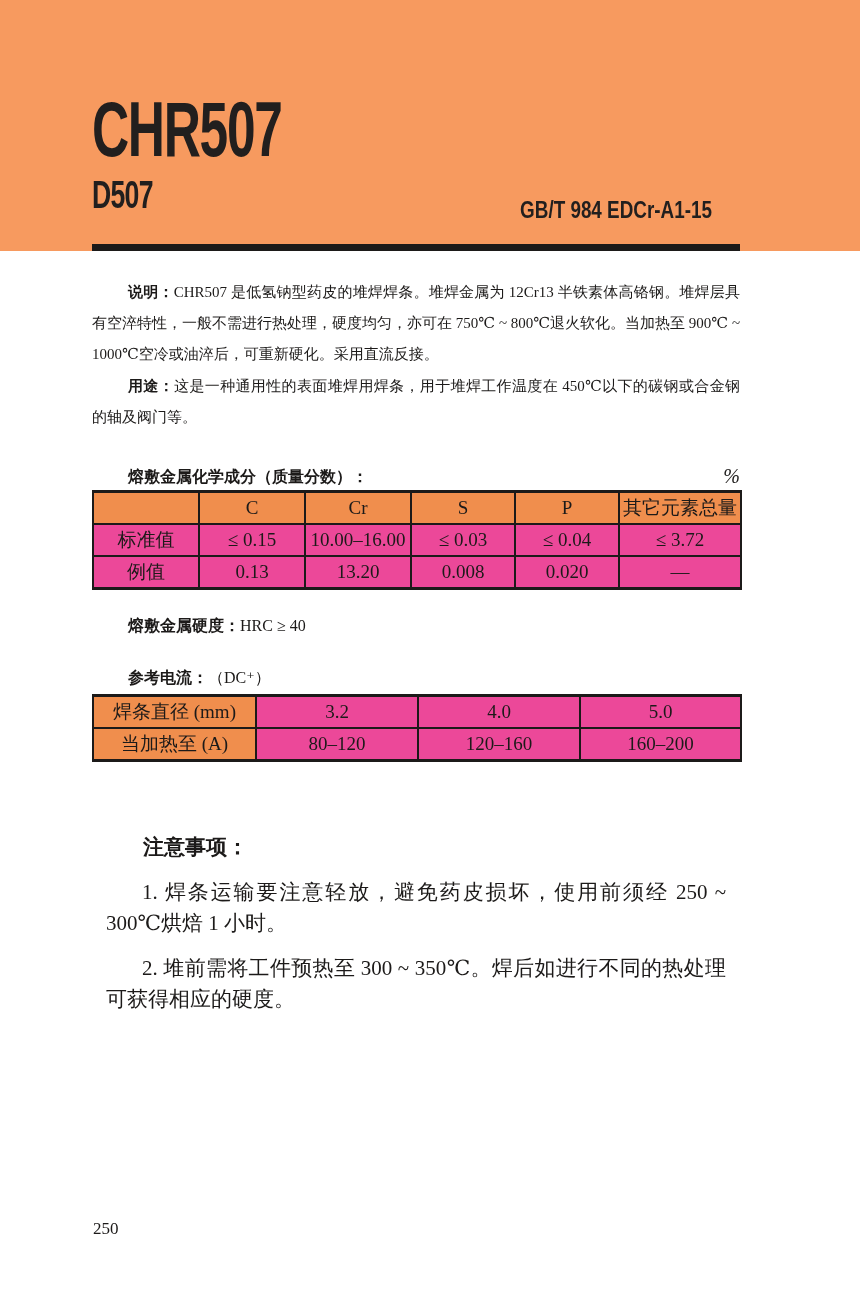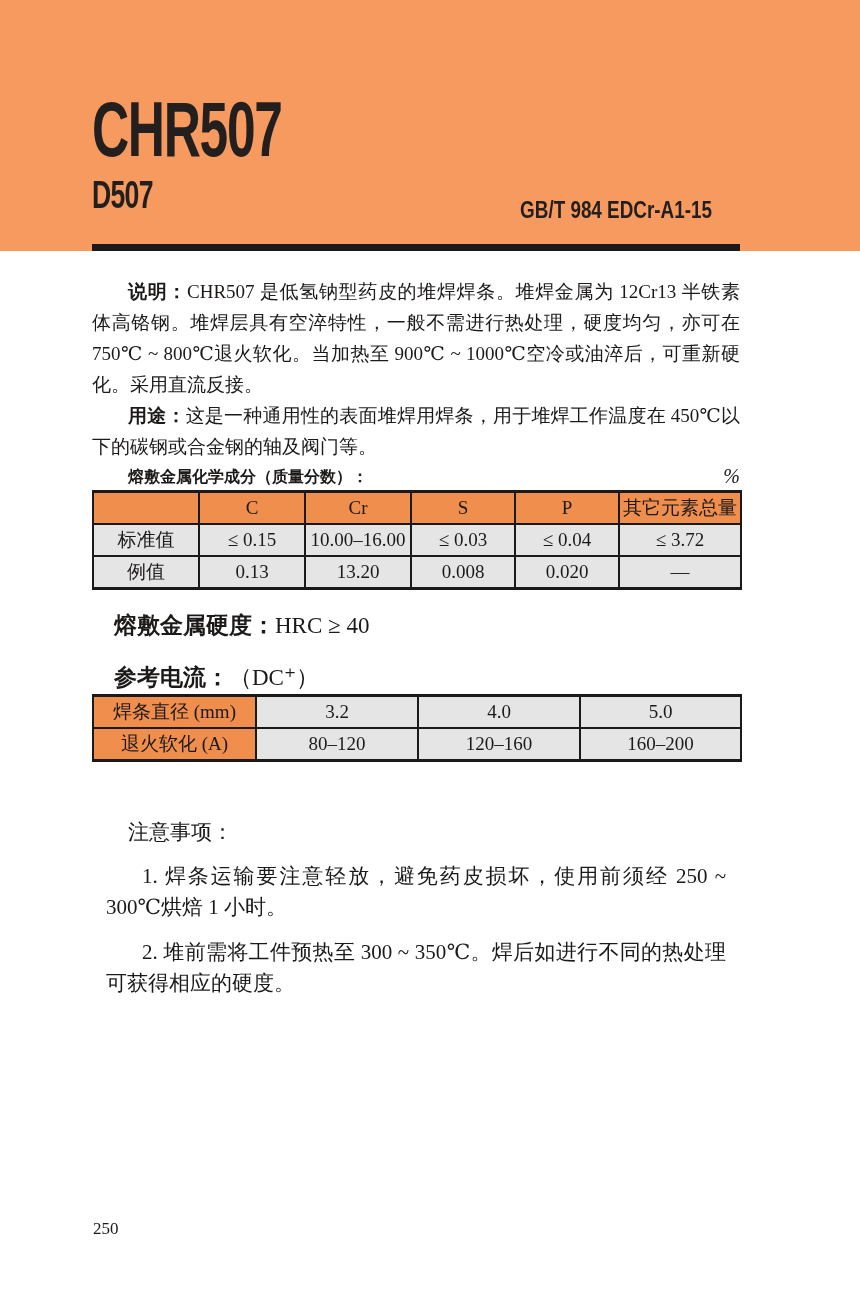--- a/index.html
+++ b/index.html
@@ -42,21 +42,21 @@
     white-space: nowrap;
   }
   .black-bar {
     position: absolute; left: 92px; top: 244px;
     width: 648px; height: 7px; background: #1c1a19;
   }
 
   
   .bodytext {
     position: absolute; left: 92px; top: 276px; width: 648px;
-    font-size: 19px; line-height: 31px;
+    font-size: 15px; line-height: 31px;
     text-align: justify;
   }
   .bodytext p { margin: 0; text-indent: 36px; }
   .lead {
     font-family: "Liberation Sans", "DejaVu Sans", sans-serif;
     font-weight: bold;
   }
 
   
   .comp-title-row {
@@ -80,41 +80,41 @@
     position: absolute; left: 92px; width: 648px;
     border-top: 3px solid #1c1a19; border-bottom: 3px solid #1c1a19;
   }
   .t1 { top: 490px; }
   .t2 { top: 694px; }
   .dtable td, .dtable th {
     border: 2px solid #1c1a19;
     height: 30px; padding: 0 2px;
     text-align: center; vertical-align: middle;
     font-weight: normal;
-    background: #e5e5e5;
+    background: #ec4899;
   }
   .dtable .dark { background: #F08E4D; }
 
   
   .specline {
-    position: absolute; left: 78px; width: 648px;
-    font-size: 23px; line-height: 31px;
+    position: absolute; left: 92px; width: 648px;
+    font-size: 16px; line-height: 31px;
     padding-left: 36px; box-sizing: border-box;
   }
   .hardness { top: 610px; }
   .current  { top: 662px; }
 
   
   .notes {
     position: absolute; left: 92px; top: 816px; width: 648px;
     font-size: 21px; line-height: 31px; text-align: justify;
   }
   .notes-title {
     font-family: "Liberation Sans", "DejaVu Sans", sans-serif;
-    font-weight: normal; margin: 0; text-indent: 36px; text-align: left;
+    font-weight: bold; margin: 15px; text-indent: 36px; text-align: left;
   }
   .notes p.item { margin: 14px; text-indent: 36px; }
 
   
   .pagenum {
     position: absolute; left: 93px; top: 1219px;
     font-size: 17px;
   }
 </style>
 </head>
@@ -189,21 +189,21 @@
       <col style="width:161px">
   </colgroup>
   <tbody>
       <tr>
     <td class="dark">焊条直径 (mm)</td>
     <td>3.2</td>
     <td>4.0</td>
     <td>5.0</td>
   </tr>
   <tr>
-    <td class="dark">退火软化 (A)</td>
+    <td class="dark">当加热至 (A)</td>
     <td>80–120</td>
     <td>120–160</td>
     <td>160–200</td>
   </tr>
 </tbody>
   </table>
 
 <div class="notes">
   <p class="notes-title">注意事项：</p>
   <p class="item">1. 焊条运输要注意轻放，避免药皮损坏，使用前须经 250 ~ 300℃烘焙 1 小时。</p>

